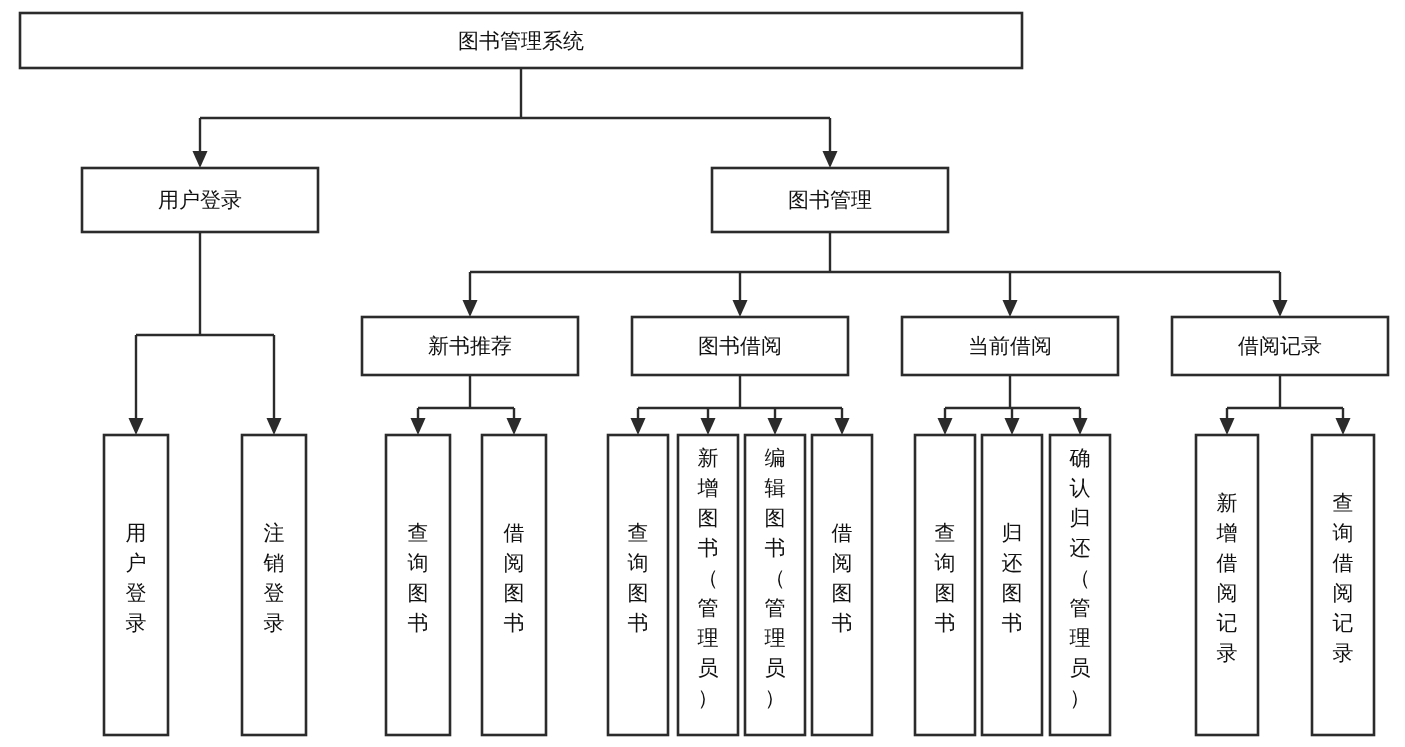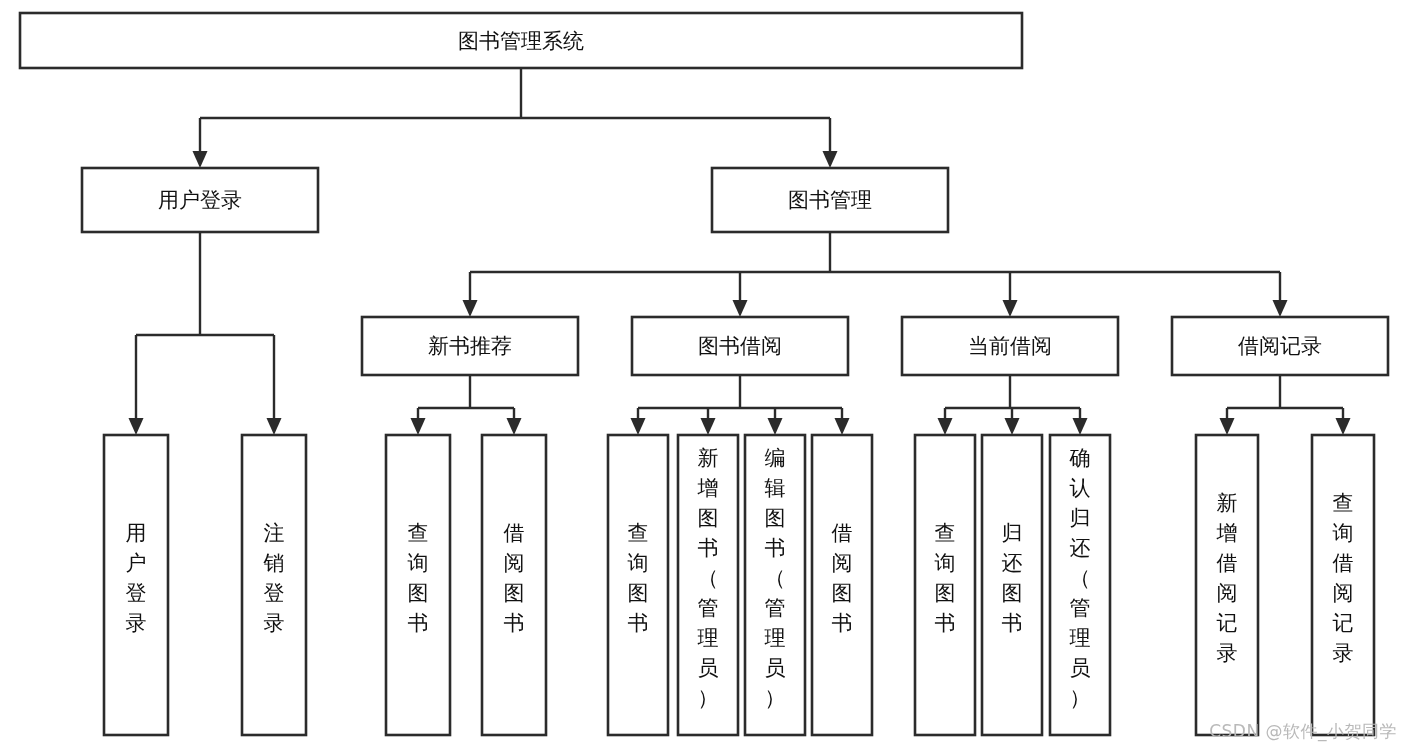--- a/index.html
+++ b/index.html
@@ -203,14 +203,13 @@
         <g>
           <rect x="1196" y="435" width="62" height="300" class="node-box"></rect>
           <text x="1227" class="node-label-v"><tspan x="1227" y="510">新</tspan><tspan x="1227" y="540">增</tspan><tspan x="1227" y="570">借</tspan><tspan x="1227" y="600">阅</tspan><tspan x="1227" y="630">记</tspan><tspan x="1227" y="660">录</tspan></text>
         </g>
         <g>
           <rect x="1312" y="435" width="62" height="300" class="node-box"></rect>
           <text x="1343" class="node-label-v"><tspan x="1343" y="510">查</tspan><tspan x="1343" y="540">询</tspan><tspan x="1343" y="570">借</tspan><tspan x="1343" y="600">阅</tspan><tspan x="1343" y="630">记</tspan><tspan x="1343" y="660">录</tspan></text>
         </g>
       </g>
   </svg>
-  <div class="watermark">CSDN @软件_小贺同学</div>
 </div>
 
 </body></html>

